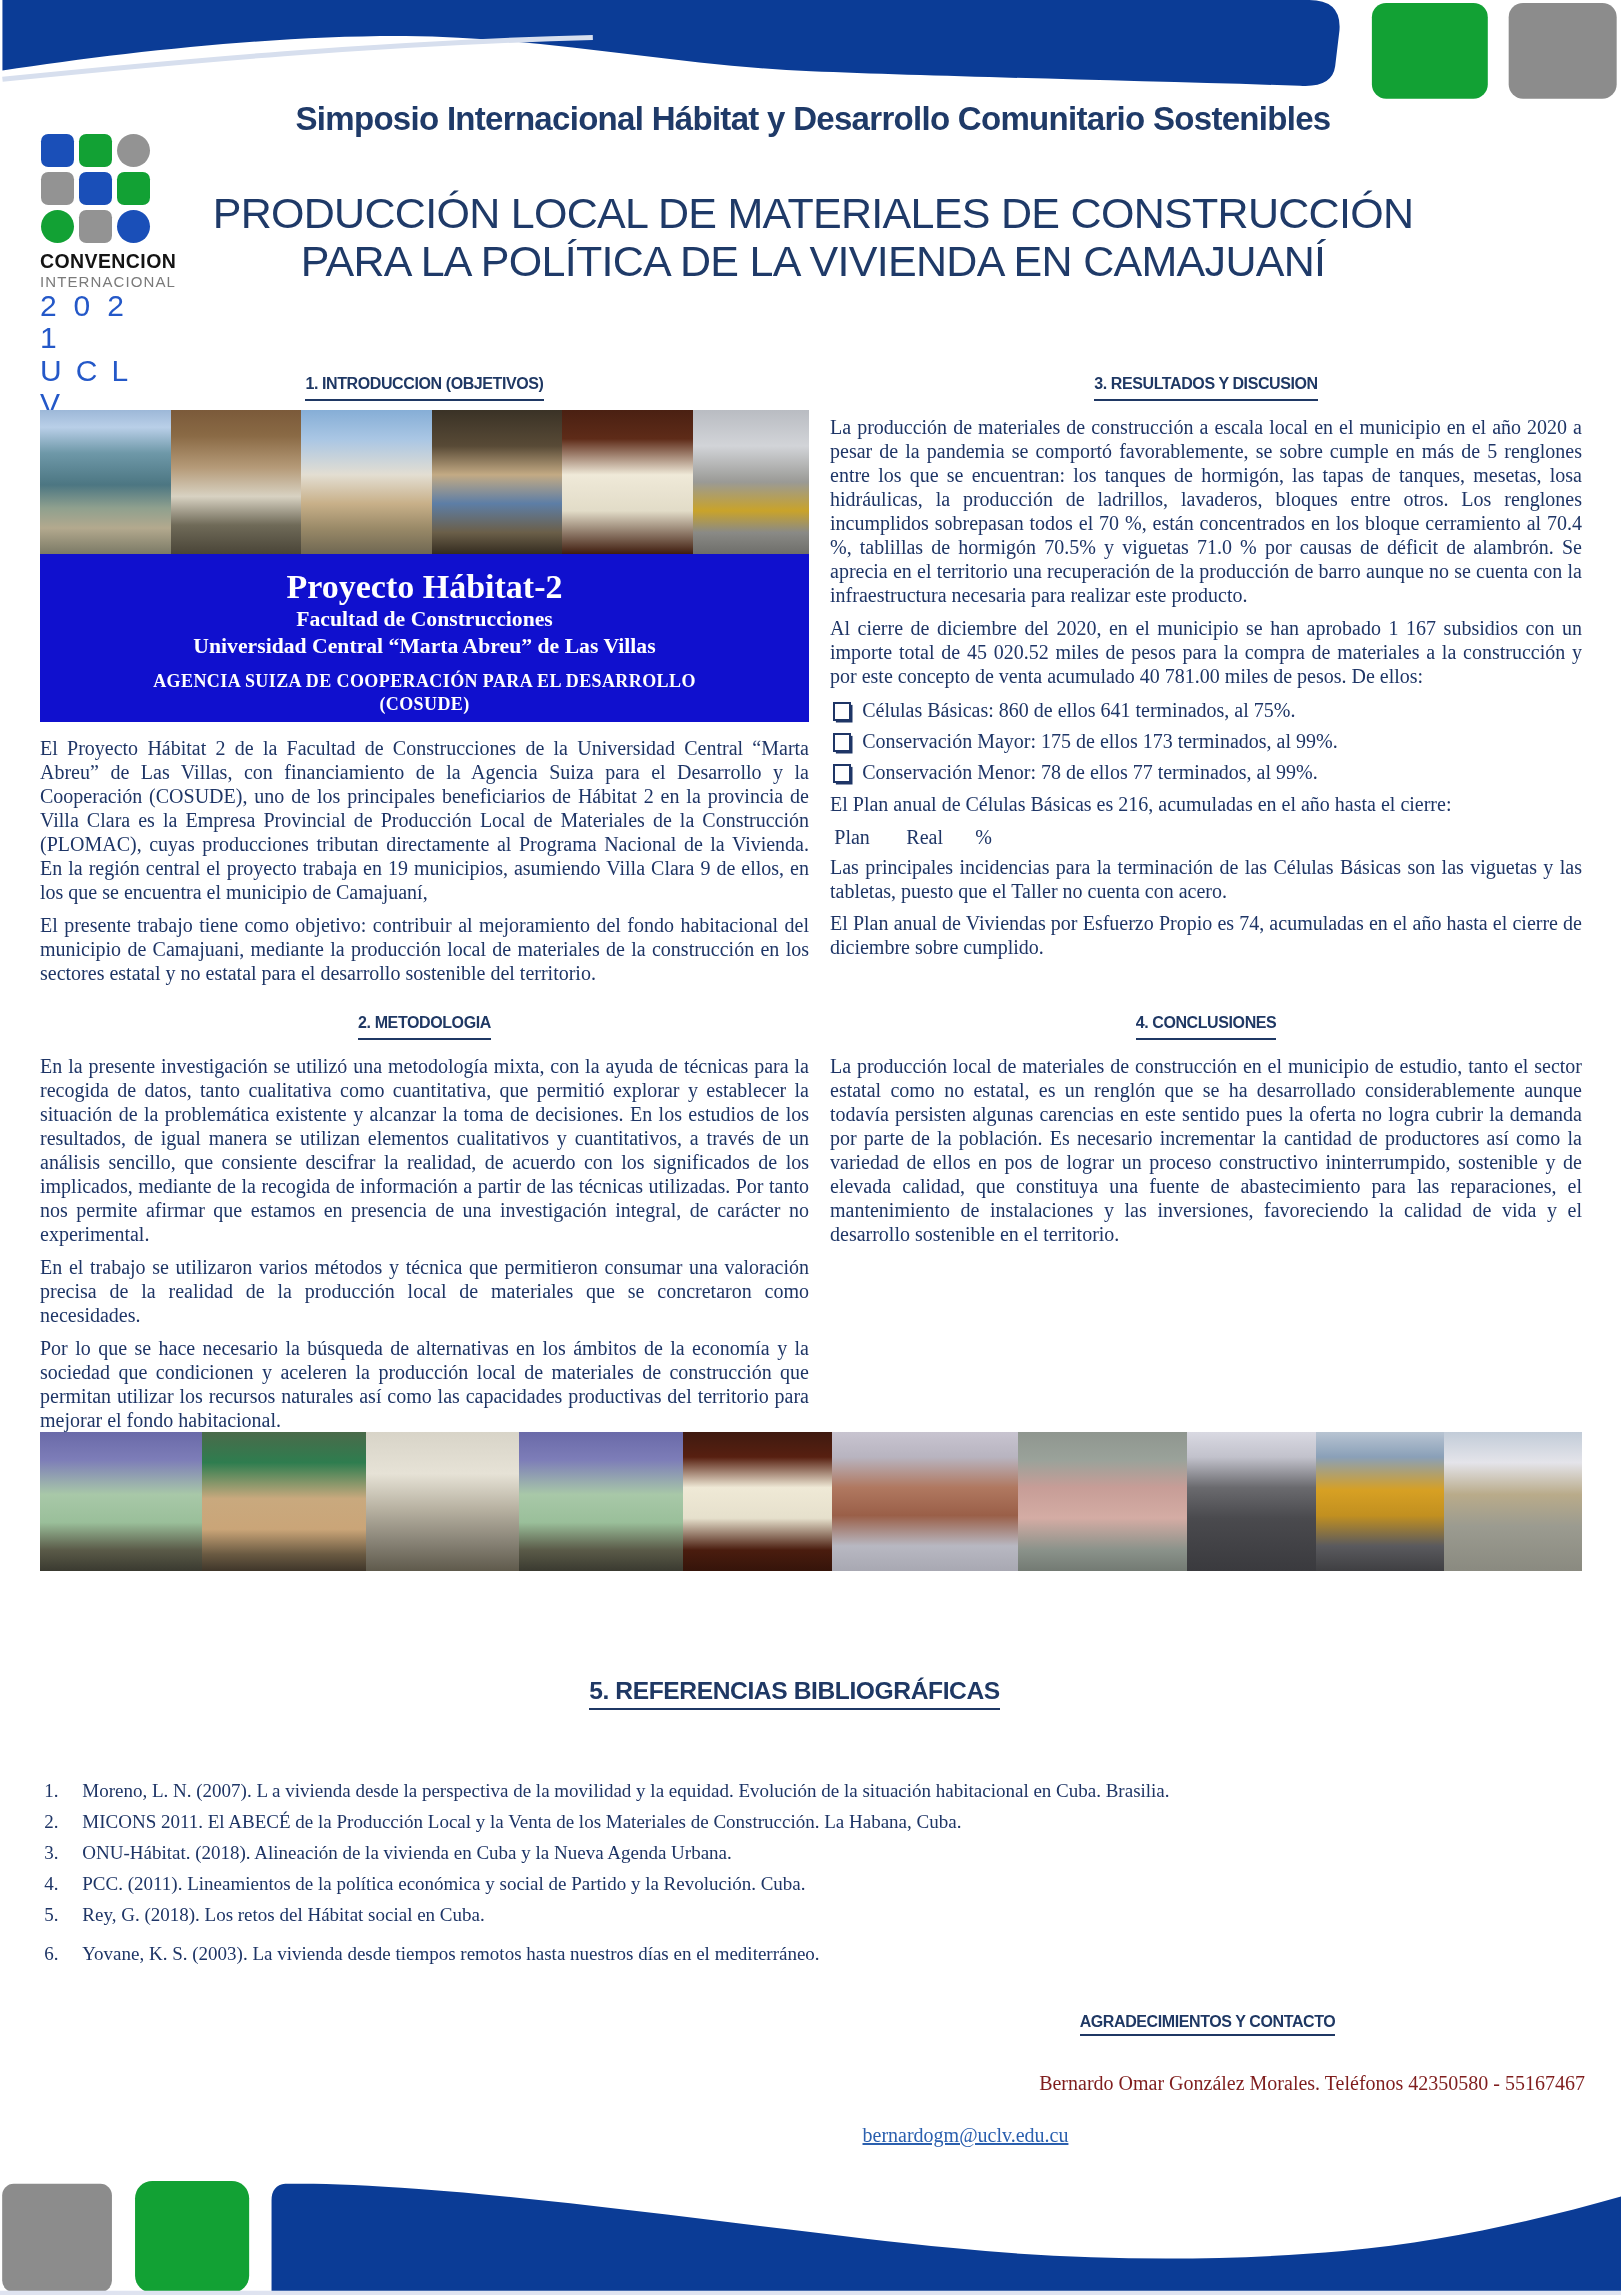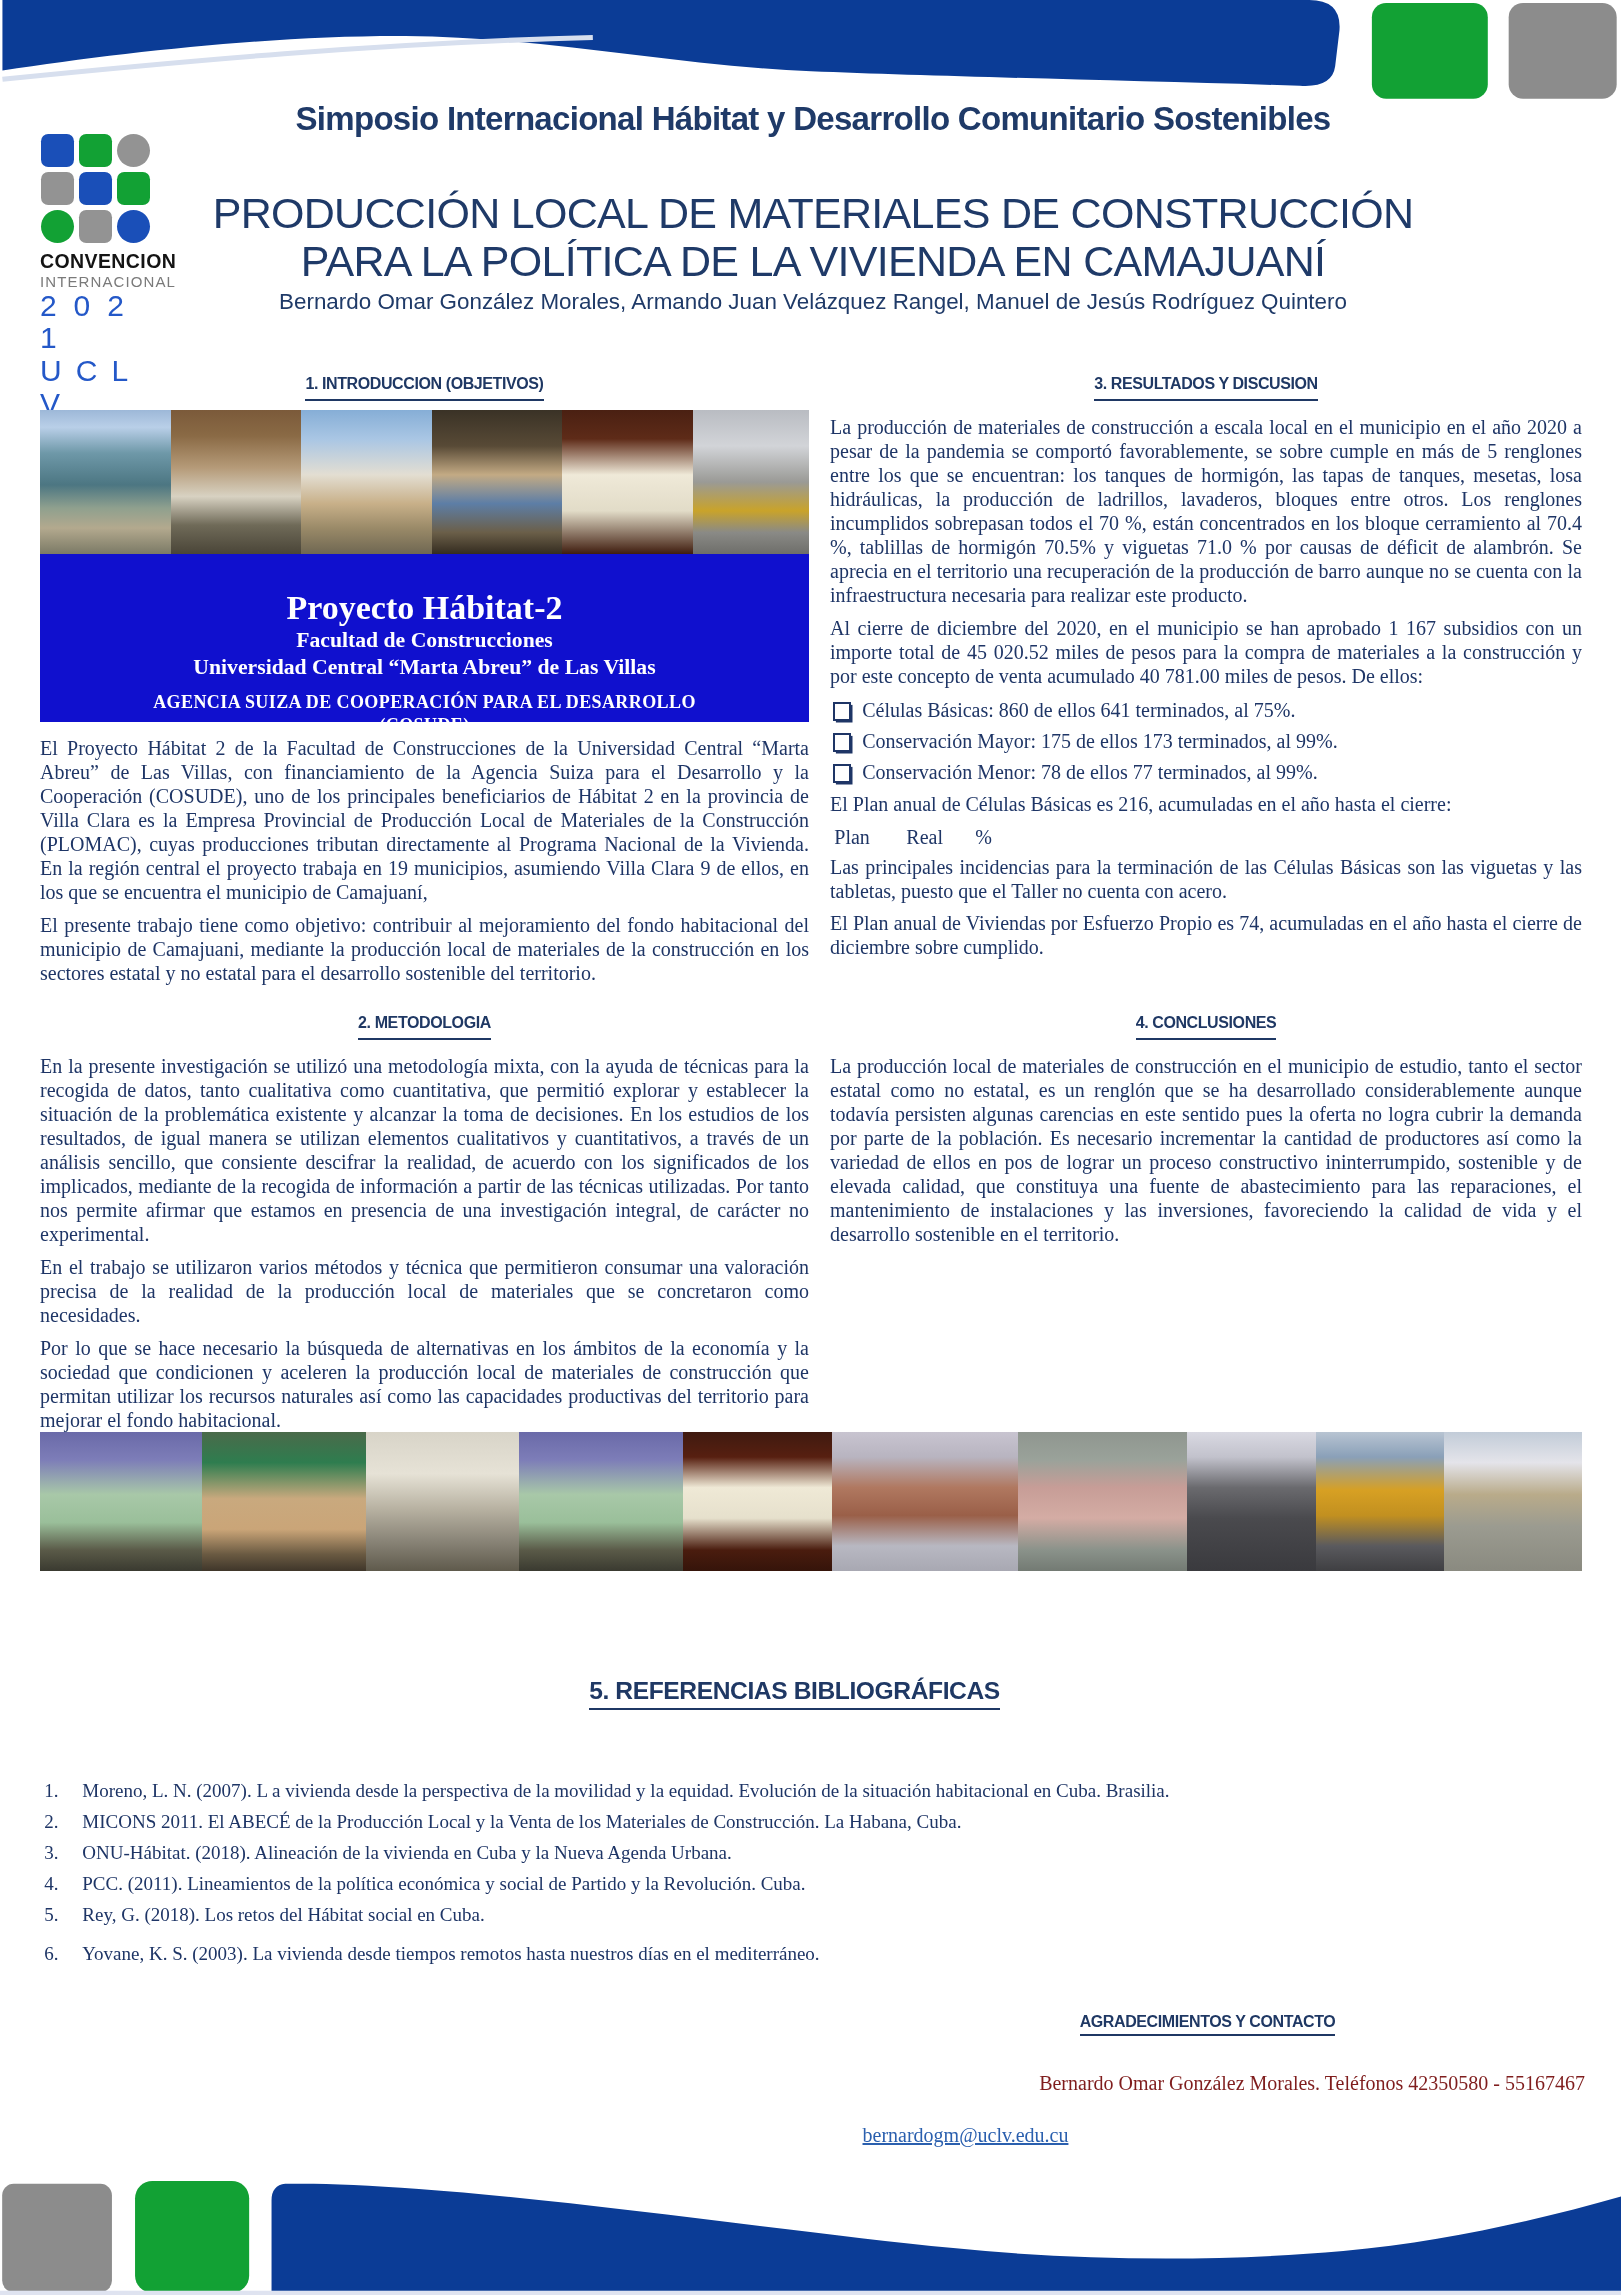--- a/index.html
+++ b/index.html
@@ -81,21 +81,21 @@
   .b5{background:linear-gradient(180deg,#3f1a10 0%,#571f10 18%,#efe9d6 40%,#e6e0cc 62%,#4a1c0e 85%,#35140a 100%);}
   .b6{background:linear-gradient(180deg,#c8c4d0 0%,#b8b4c0 18%,#b07860 40%,#9a5f48 60%,#b8b8c2 82%,#a8a8b2 100%);}
   .b7{background:linear-gradient(180deg,#8f968f 0%,#9aa29a 20%,#c79d97 40%,#d4aca4 62%,#8a928a 85%,#737a73 100%);}
   .b8{background:linear-gradient(180deg,#d9d9e2 0%,#c2c2cc 18%,#6a6a6e 40%,#4a4a4e 62%,#3a3a3e 100%);}
   .b9{background:linear-gradient(180deg,#b8c4d2 0%,#8aa0b8 18%,#d7a023 42%,#c29020 60%,#5a5a5e 82%,#3f3f42 100%);}
   .b10{background:linear-gradient(180deg,#c2ccd8 0%,#e4e4ea 22%,#b9ab8a 45%,#9b9b90 68%,#8a8a80 100%);}
 
   
   .project-box{
     background:#1010ce;color:#ffffff;text-align:center;
-    height:168px;box-sizing:border-box;padding-top:35px;
+    height:168px;box-sizing:border-box;padding-top:14px;
   }
   .pb-title{font-size:34px;font-weight:700;line-height:38px;}
   .pb-line{font-size:21.7px;font-weight:700;line-height:27.4px;}
   .pb-agency{font-size:18px;font-weight:700;line-height:22.4px;margin-top:10px;letter-spacing:0.4px;}
 
   
   .bullets{margin-top:10px;}
   .bullet{display:flex;align-items:flex-start;margin-bottom:7.2px;text-align:left;}
   .check-icon{
     flex:0 0 auto;width:13.7px;height:15px;margin:3.6px 11.6px 0 2.9px;
@@ -160,21 +160,20 @@
     <div class="logo-l2">INTERNACIONAL</div>
     <div class="logo-l3">2 0 2 1</div>
     <div class="logo-l4">U C L V</div>
   </div>
 
   <div class="abs conf-title">Simposio Internacional Hábitat y Desarrollo Comunitario Sostenibles</div>
   <div class="abs main-title">
     <div>PRODUCCIÓN LOCAL DE MATERIALES DE CONSTRUCCIÓN</div>
     <div>PARA LA POLÍTICA DE LA VIVIENDA EN CAMAJUANÍ</div>
   </div>
-  <div class="abs authors">Bernardo Omar González Morales, Armando Juan Velázquez Rangel, Manuel de Jesús Rodríguez Quintero</div>
 
   <div class="abs col" style="left:40px;top:370px;width:769px;">
     <div class="sec-head">
       <span>1. INTRODUCCION (OBJETIVOS)</span>
     </div>
     <div class="strip strip-top">
       <div class="photo t1"></div>
       <div class="photo t2"></div>
       <div class="photo t3"></div>
       <div class="photo t4"></div>

